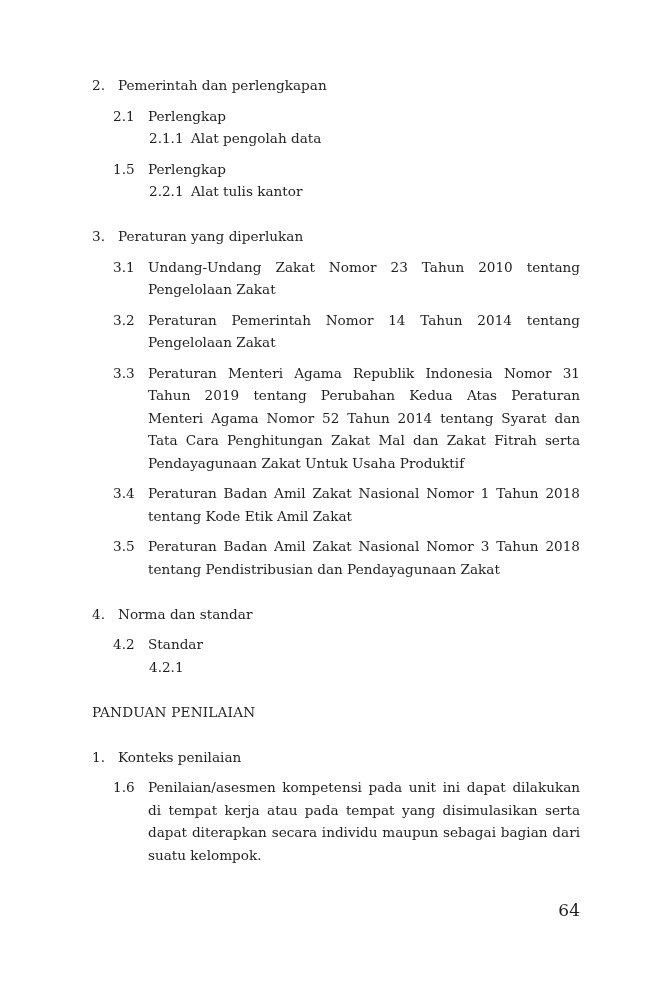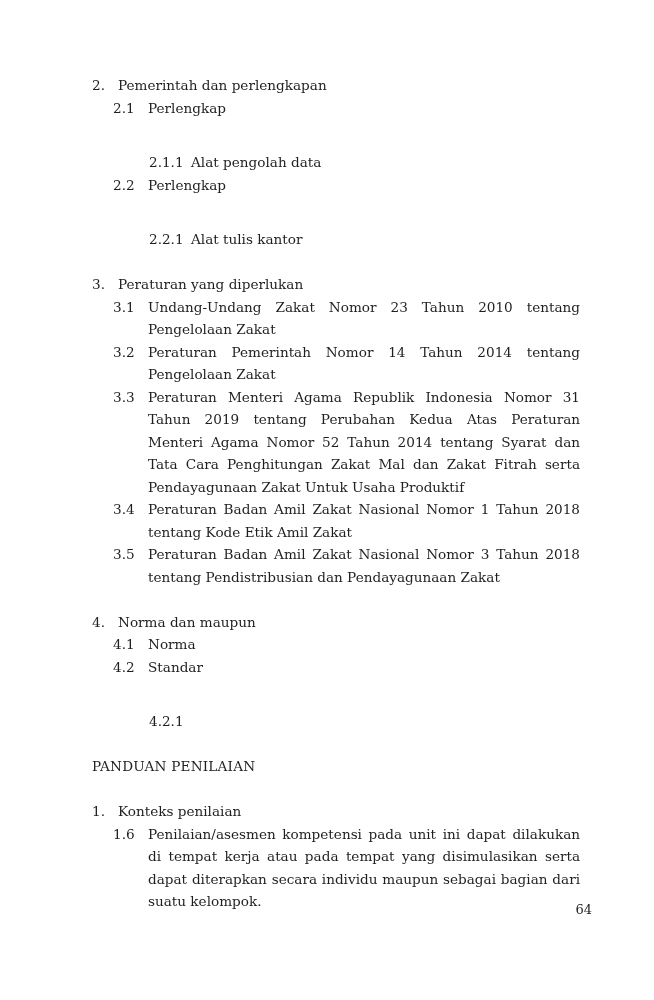--- a/index.html
+++ b/index.html
@@ -22,34 +22,34 @@
     left: 92px; top: 74px;
     width: 488px;
   }
   .sec { margin: 0; }
   .sec + .sec, .heading, .guide { margin-top: 22.5px; }
   .row { display: flex; }
   .row .num { flex: 0 0 auto; white-space: nowrap; }
   .row .txt { flex: 1 1 auto; }
   
   .l1 .num { width: 26px; }
-  .l2 { padding-left: 21px; }
+  .l2 { padding-left: 21px; margin-top: 8px; }
   .l2 .num { width: 35px; }
-  .l3 { padding-left: 57px; margin-top: 32px; }
+  .l3 { padding-left: 57px; }
   .l3 .num { width: 42px; }
   .just .txt { text-align: justify; }
   .heading {
     font-weight: normal;
     letter-spacing: 0.2px;
   }
   .page-number {
     position: absolute;
     top: 899px;
-    right: 62px;
-    font-size: 13px;
+    right: 74px;
+    font-size: 17px;
     line-height: 22.5px;
   }
 </style>
 </head>
 <body>
 
 <div class="page">
   <div class="content">
 
     <div class="sec">
@@ -59,21 +59,21 @@
       </div>
       <div class="row l2">
         <span class="num">2.1</span>
         <span class="txt">Perlengkap</span>
       </div>
       <div class="row l3">
         <span class="num">2.1.1</span>
         <span class="txt">Alat pengolah data</span>
       </div>
       <div class="row l2">
-        <span class="num">2.2</span>
+        <span class="num">1.5</span>
         <span class="txt">Perlengkap</span>
       </div>
       <div class="row l3">
         <span class="num">2.2.1</span>
         <span class="txt">Alat tulis kantor</span>
       </div>
     </div>
 
     <div class="sec">
       <div class="row l1">
@@ -98,25 +98,21 @@
       </div>
       <div class="row l2 just">
         <span class="num">3.5</span>
         <span class="txt">Peraturan Badan Amil Zakat Nasional Nomor 3 Tahun 2018 tentang Pendistribusian dan Pendayagunaan Zakat</span>
       </div>
     </div>
 
     <div class="sec">
       <div class="row l1">
         <span class="num">4.</span>
-        <span class="txt">Norma dan maupun</span>
-      </div>
-      <div class="row l2">
-        <span class="num">4.1</span>
-        <span class="txt">Norma</span>
+        <span class="txt">Norma dan standar</span>
       </div>
       <div class="row l2">
         <span class="num">4.2</span>
         <span class="txt">Standar</span>
       </div>
       <div class="row l3">
         <span class="num">4.2.1</span>
       </div>
     </div>
 

